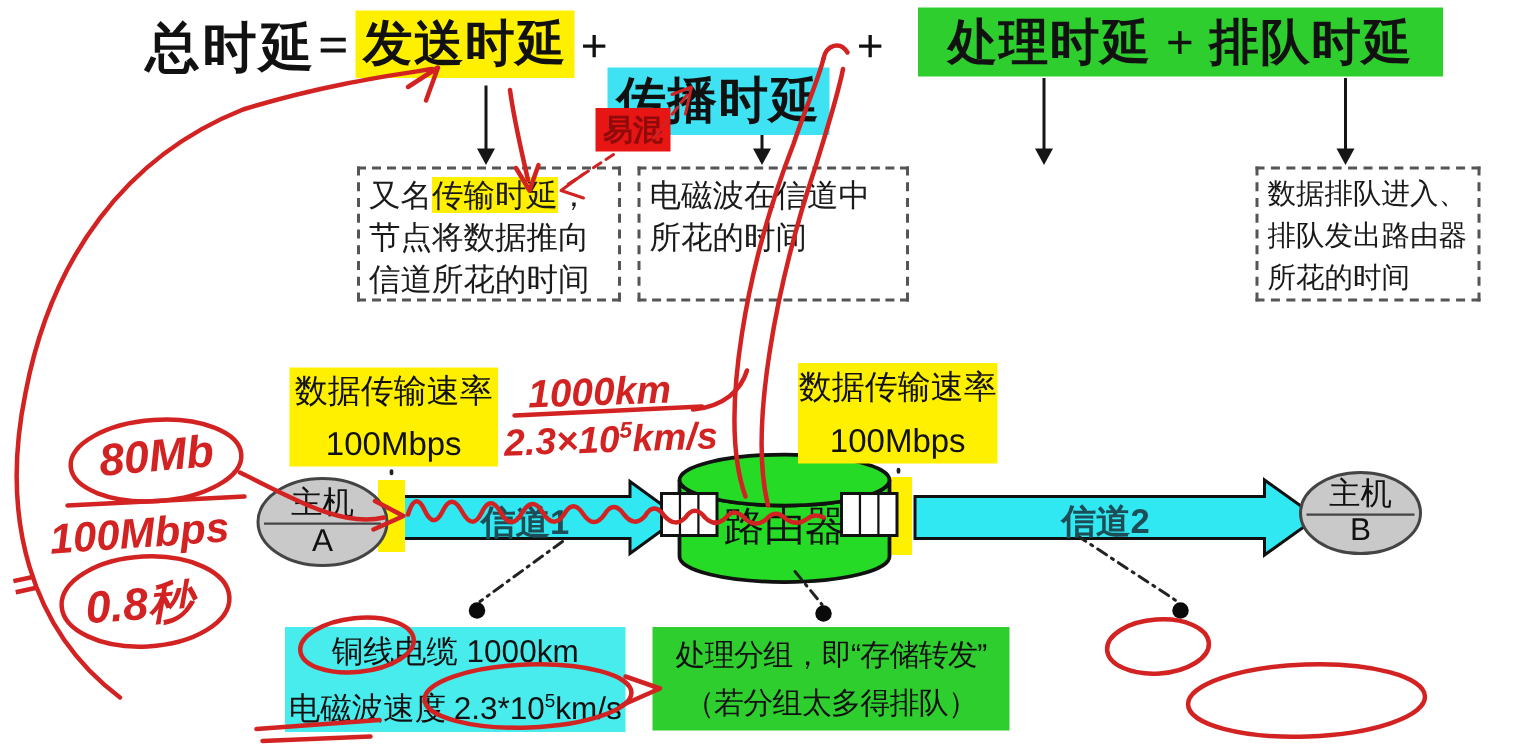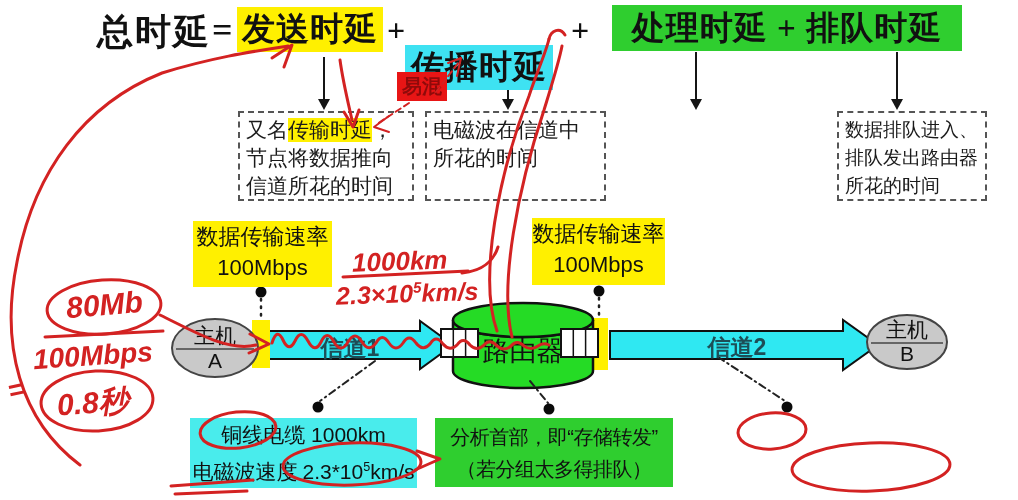--- a/index.html
+++ b/index.html
@@ -26,21 +26,21 @@
   .badge{background:var(--badge-bg);color:var(--badge-text);font-weight:700;font-size:20px;
          display:flex;align-items:center;justify-content:center;}
 
   
   .defbox{border:2px dashed #555;font-family:"Liberation Serif",serif;font-size:21px;
           line-height:28px;padding:3px 6px;color:#1a1a1a;background:#fff;}
   .defbox .hl{background:var(--yellow);}
 
   
   .ratebox{background:var(--yellow);display:flex;flex-direction:column;align-items:center;
-           justify-content:flex-start;font-size:22px;line-height:31px;font-weight:500;}
+           justify-content:space-between;font-size:22px;line-height:31px;font-weight:500;margin-top:24px;}
   .notebox{display:flex;flex-direction:column;align-items:center;justify-content:center;
            font-size:21px;line-height:33px;font-weight:500;}
   .notebox sup,.hand sup{font-size:60%;vertical-align:super;}
 
   
   .diaglabel{text-align:center;font-weight:500;}
   .chan{color:#1d4e57;font-size:23px;font-weight:600;text-align:center;}
 
   
   .hand{color:var(--red);font-style:italic;font-weight:600;white-space:nowrap;}
@@ -154,21 +154,21 @@
   </div>
   <div class="abs z2 chan" style="left:310px;top:333px;width:80px;">信道1</div>
   <div class="abs z2 chan" style="left:692px;top:332px;width:90px;">信道2</div>
   <div class="abs z2 diaglabel" style="left:458px;top:333px;width:130px;font-size:27px;">路由器</div>
 
   <div class="abs z2 notebox bg-cyanbox" style="left:190px;top:418px;width:227px;height:70px;">
     <div>铜线电缆 1000km</div>
     <div><span>电磁波速度</span><span style="margin-left:5px;">2.3*10</span><sup>5</sup><span>km/s</span></div>
   </div>
   <div class="abs z2 notebox bg-green" style="left:435px;top:418px;width:238px;height:69px;font-size:20px;line-height:32px;letter-spacing:-0.5px;">
-    <div>分析首部，即“存储转发”</div>
+    <div>处理分组，即“存储转发”</div>
     <div>（若分组太多得排队）</div>
   </div>
 
   <div class="abs z4 hand" style="left:352px;top:246px;font-size:26px;transform:rotate(-2deg);">1000km</div>
   <div class="abs z4 hand" style="left:336px;top:279px;font-size:25px;transform:rotate(-2deg);"><span>2.3×10</span><sup>5</sup><span>km/s</span></div>
   <div class="abs z4 hand" style="left:66px;top:288px;font-size:30px;transform:rotate(-5deg);">80Mb</div>
   <div class="abs z4 hand" style="left:33px;top:340px;font-size:28px;transform:rotate(-4deg);">100Mbps</div>
   <div class="abs z4 hand" style="left:8px;top:374px;font-size:28px;transform:rotate(-12deg);">=</div>
   <div class="abs z4 hand" style="left:57px;top:383px;font-size:30px;transform:rotate(-4deg);">0.8秒</div>
 

